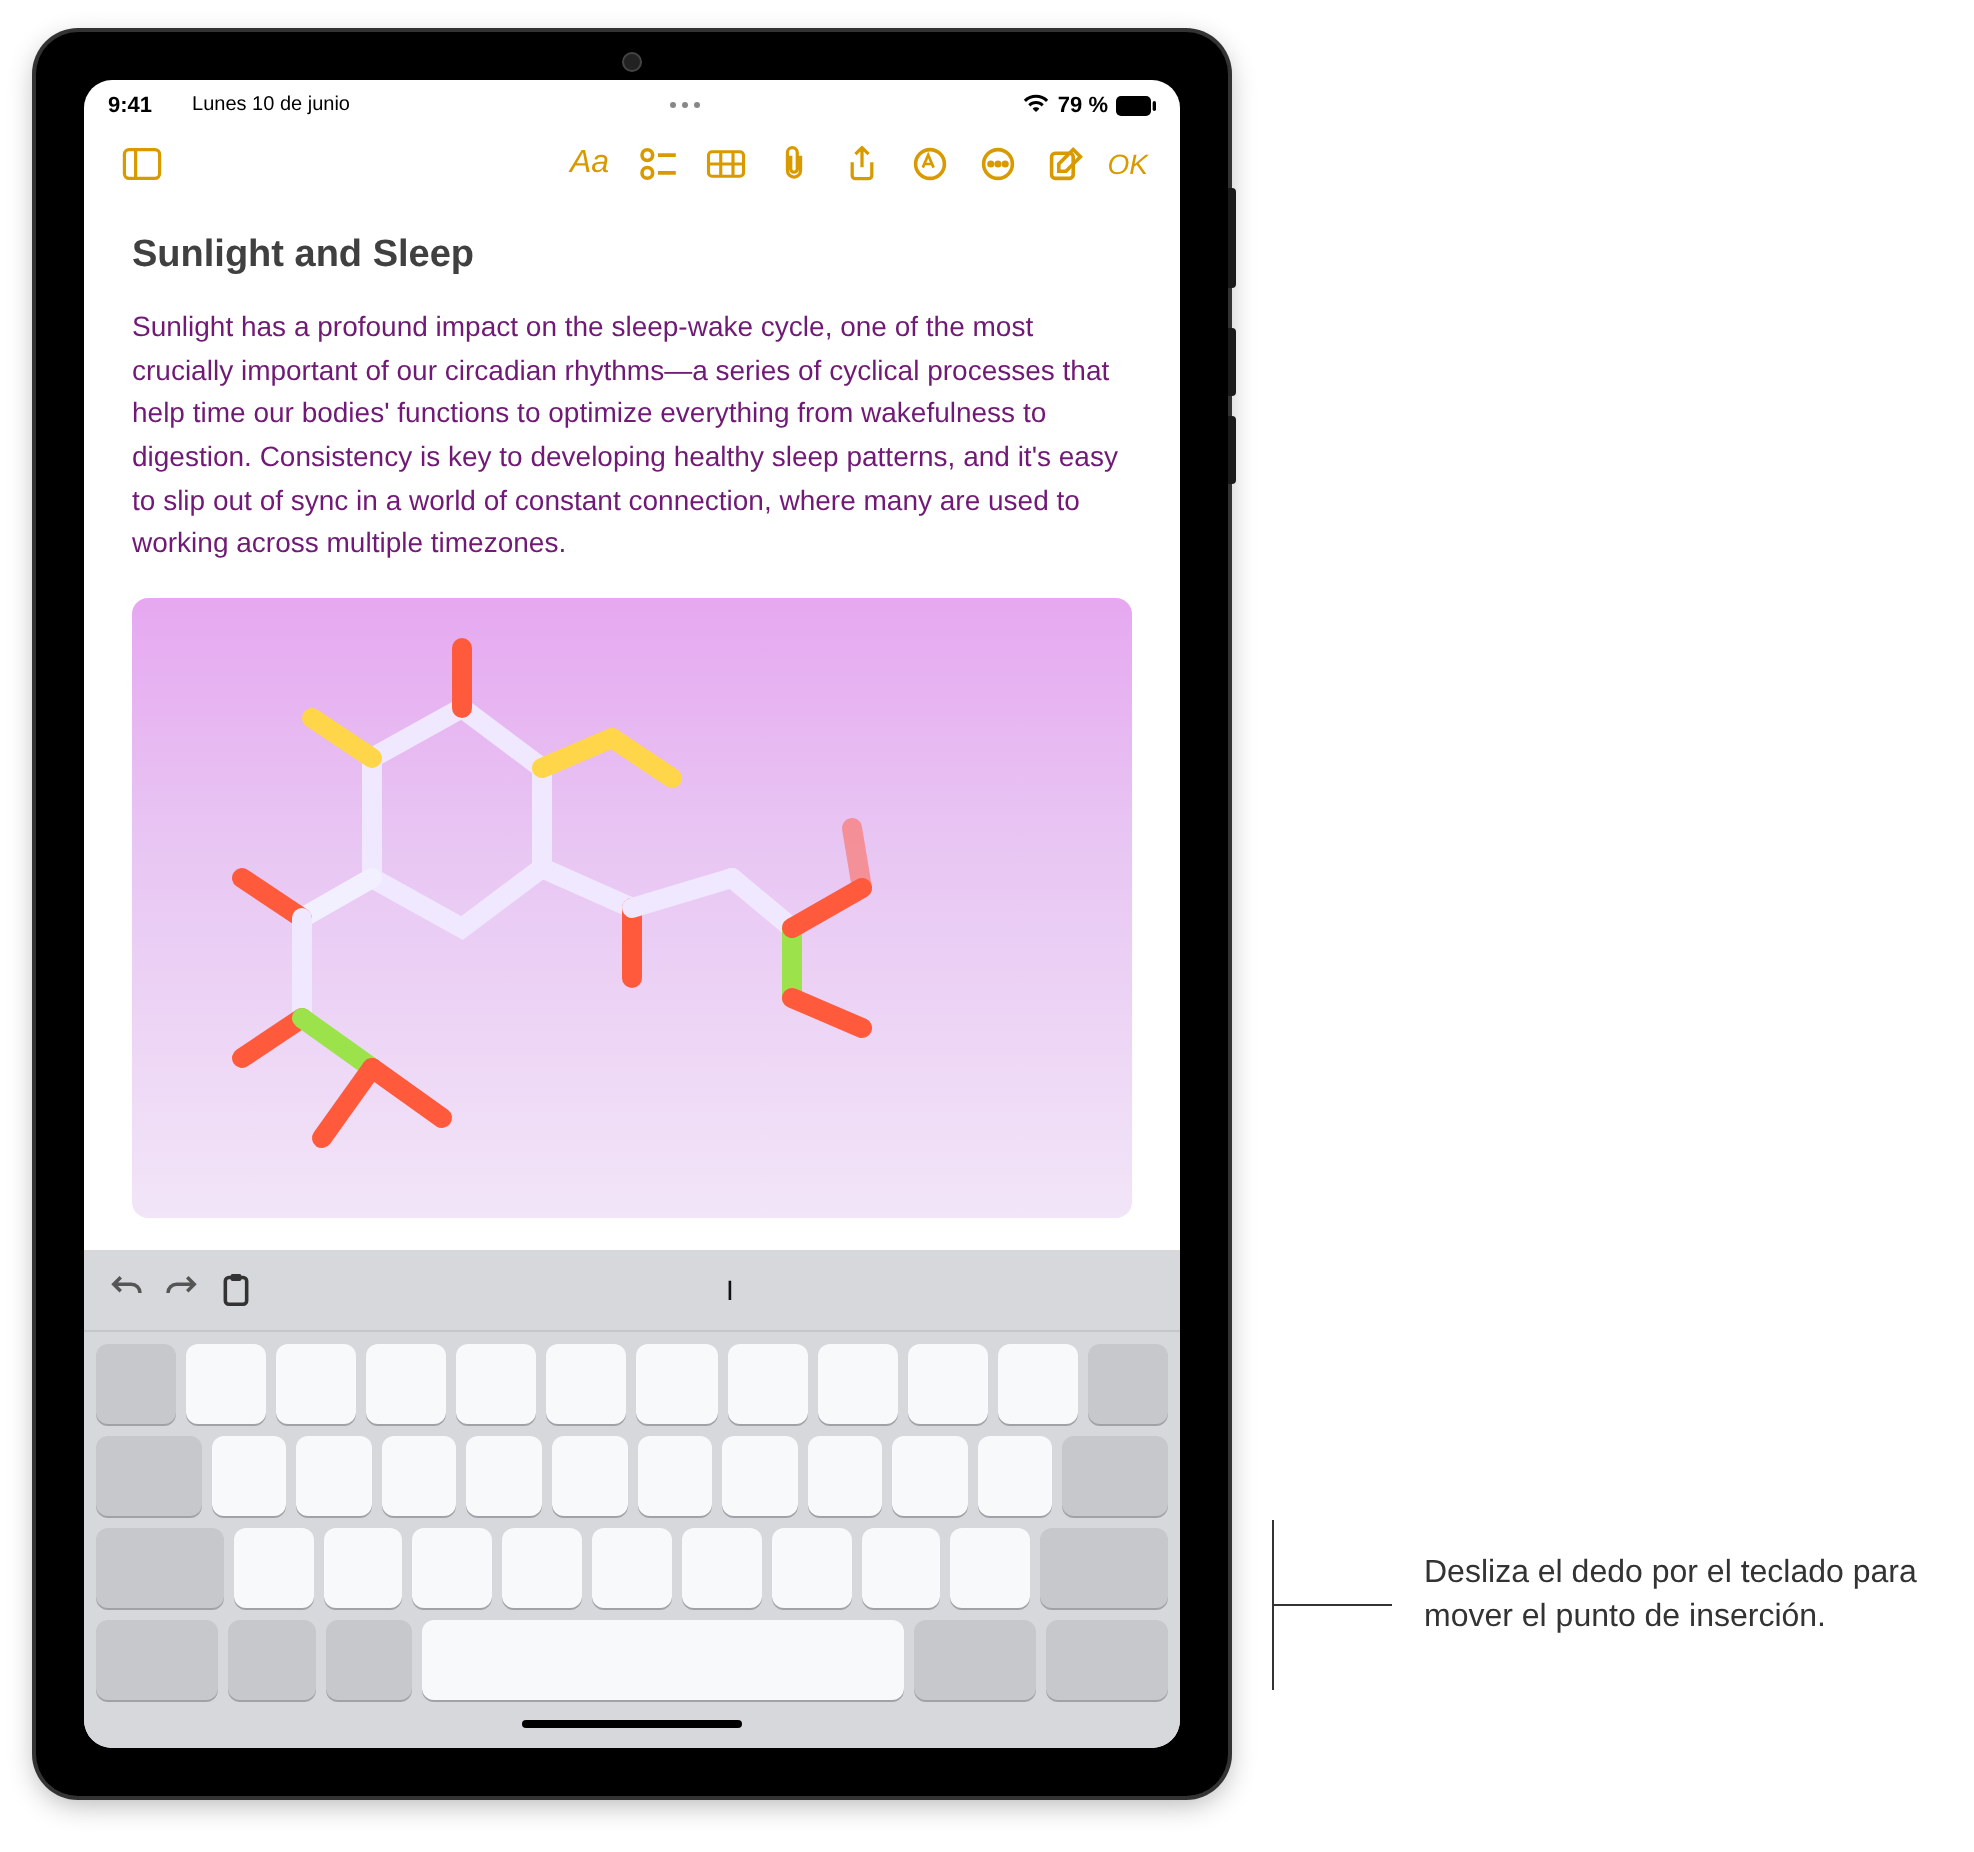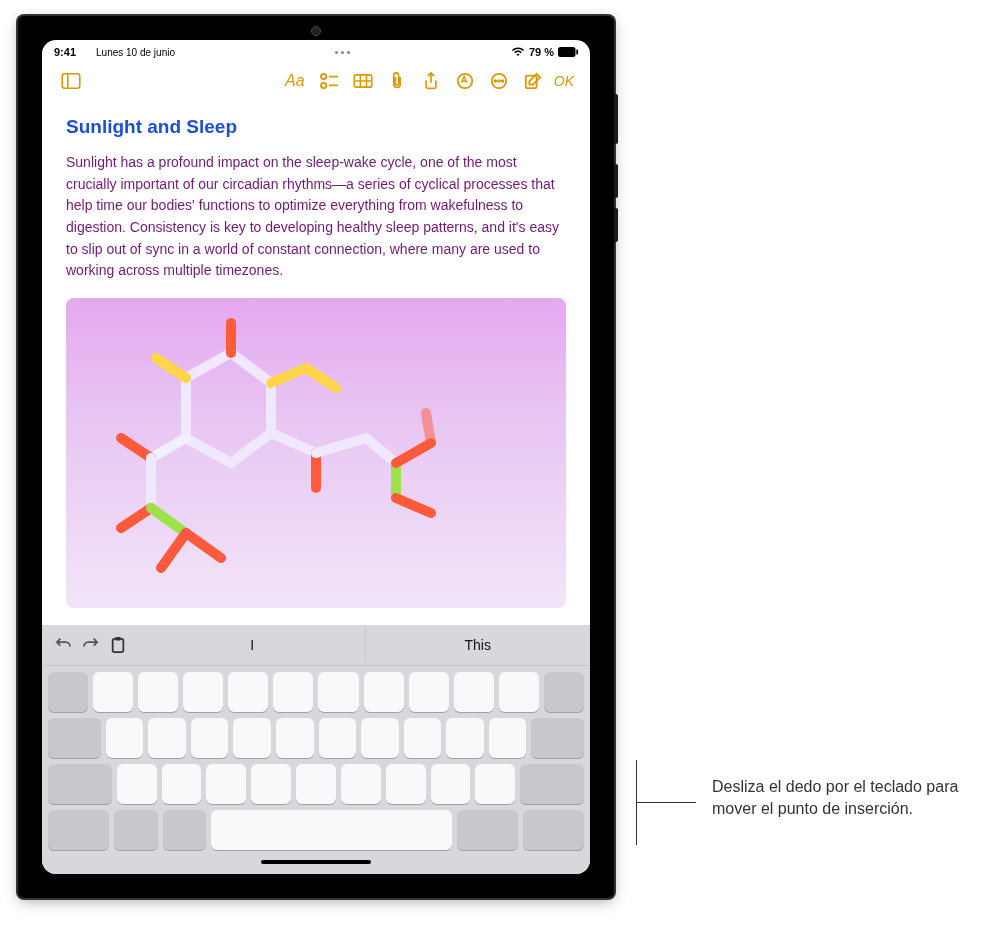--- a/index.html
+++ b/index.html
@@ -44,21 +44,21 @@
       width: 260px;
       line-height: 1.4;
     }
     .ipad-frame {
       position: absolute;
       left: 18px;
       top: 16px;
       width: 596px;
       height: 882px;
       background: #000;
-      border-radius: 6px;
+      border-radius: 21px;
       padding: 0;
       box-shadow: 0 0 0 2px #333, 0 4px 14px rgba(0,0,0,0.3);
     }
     .power-btn {
       position: absolute;
       right: -4px;
       top: 78px;
       width: 4px;
       height: 50px;
       background: #1a1a1a;
@@ -147,21 +147,21 @@
     }
     .content {
       flex: 1;
       padding: 6px 24px;
       overflow: hidden;
     }
     .note-title {
       font-size: 19px;
       font-weight: 700;
       margin: 8px 0 14px;
-      color: #1d4ed8;
+      color: #404040;
     }
     .note-body {
       font-size: 14px;
       line-height: 1.55;
       color: #701a75;
     }
     .note-image {
       margin-top: 16px;
       width: 100%;
       height: 310px;
@@ -387,21 +387,20 @@
           </span>
           <span class="ic">
             <svg width="16" height="18" viewBox="0 0 18 20" fill="#333">
                 <rect x="3" y="3" width="12" height="15" rx="2" fill="none" stroke="#333" stroke-width="2"></rect>
                 <rect x="6" y="1" width="6" height="4" rx="1"></rect>
               </svg>
           </span>
         </div>
         <div class="sug-words">
           <div class="sug-word">I</div>
-          <div class="sug-word">This</div>
         </div>
       </div>
       <div class="keys">
         <div class="key-row">
           <div class="key dark"></div>
           <div class="key"></div>
             <div class="key"></div>
             <div class="key"></div>
             <div class="key"></div>
             <div class="key"></div>

